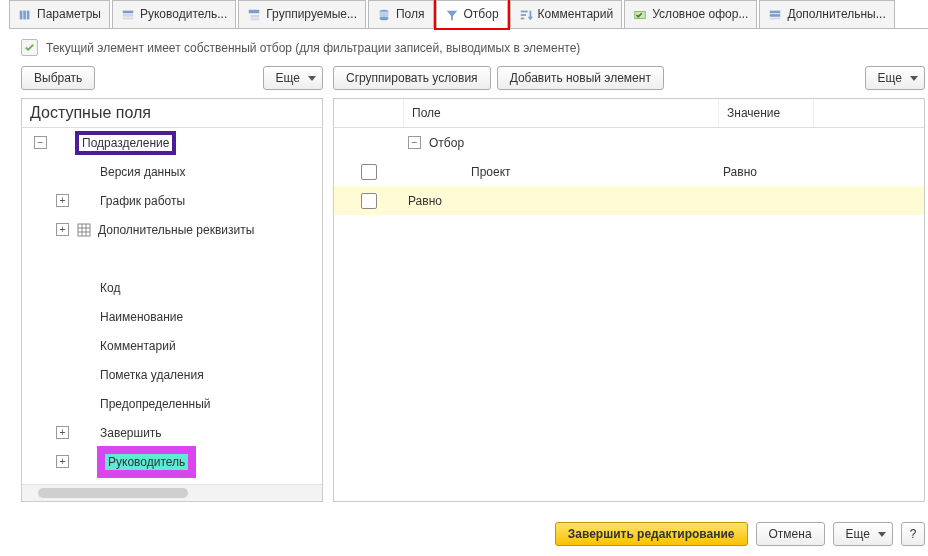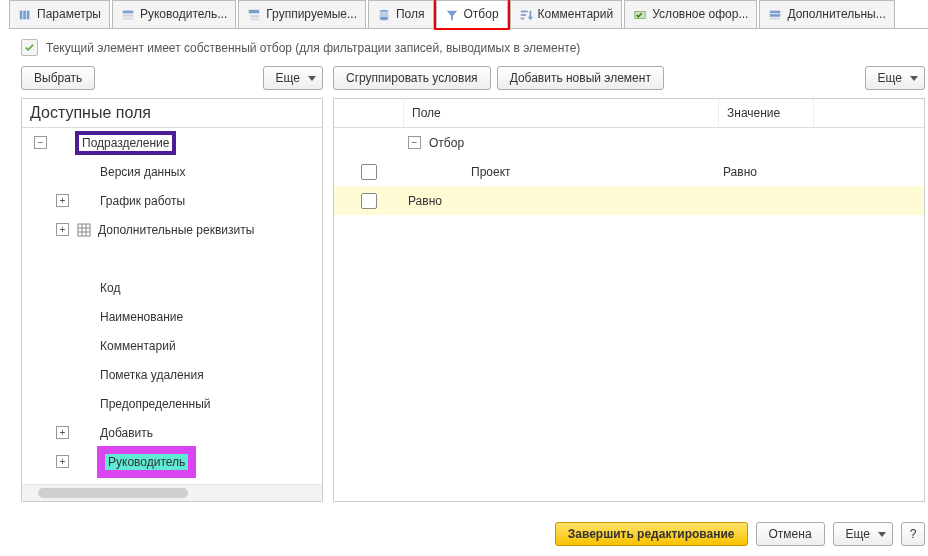--- a/index.html
+++ b/index.html
@@ -454,21 +454,21 @@
                 <span style="width:13px;display:inline-block;"></span>
                 <span style="width:8px;"></span>
                 <span class="nodeicon"><span class="bluedash"></span></span>
                 <span class="txt">Предопределенный</span>
               </div>
               <div class="treerow">
                 <span class="indent" style="width:28px;"></span>
                 <span class="plusminus">+</span>
                 <span style="width:8px;"></span>
                 <span class="nodeicon"><span class="bluedash"></span></span>
-                <span class="txt">Добавить</span>
+                <span class="txt">Завершить</span>
               </div>
               <div class="treerow">
                 <span class="indent" style="width:28px;"></span>
                 <span class="plusminus">+</span>
                 <span style="width:8px;"></span>
                 <span class="nodeicon"><span class="bluedash"></span></span>
                 <span class="txt yellowbox">Руководитель</span>
               </div>
             </div>
       </div>

